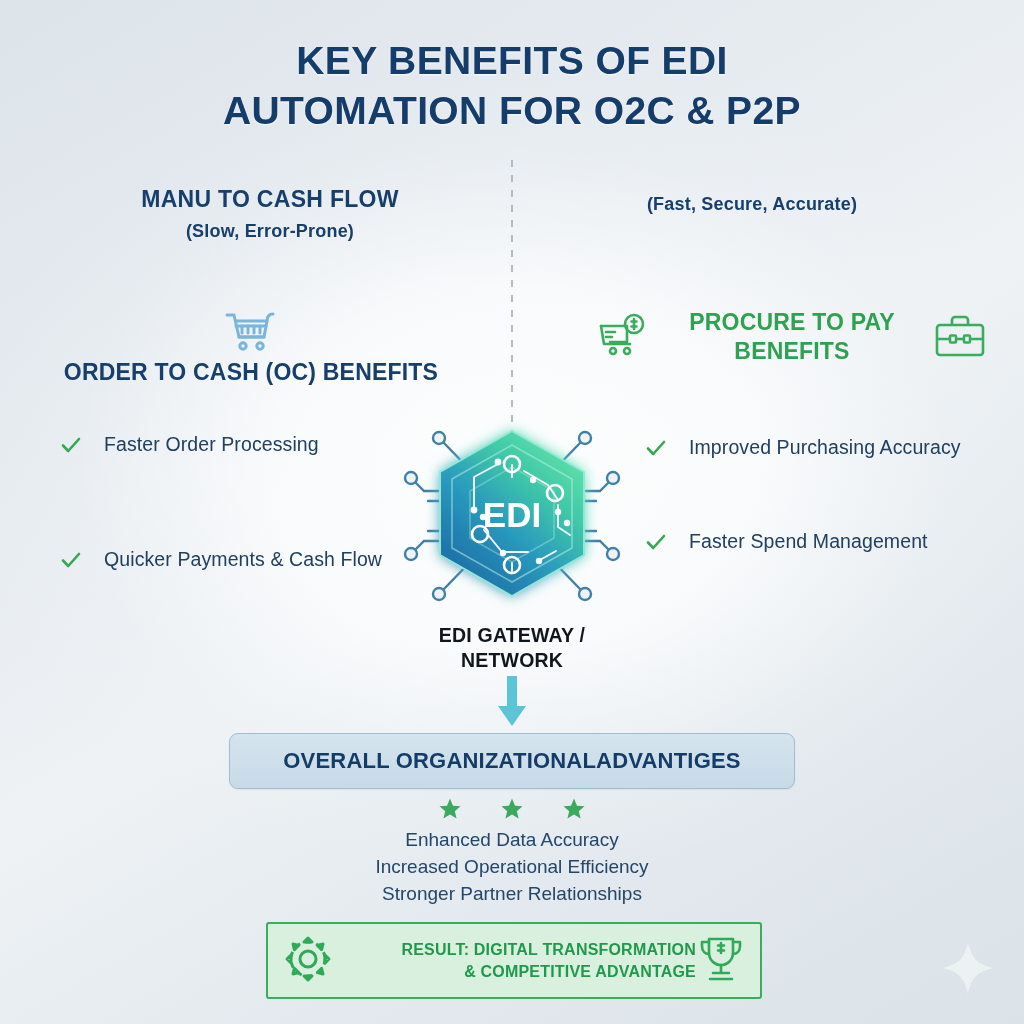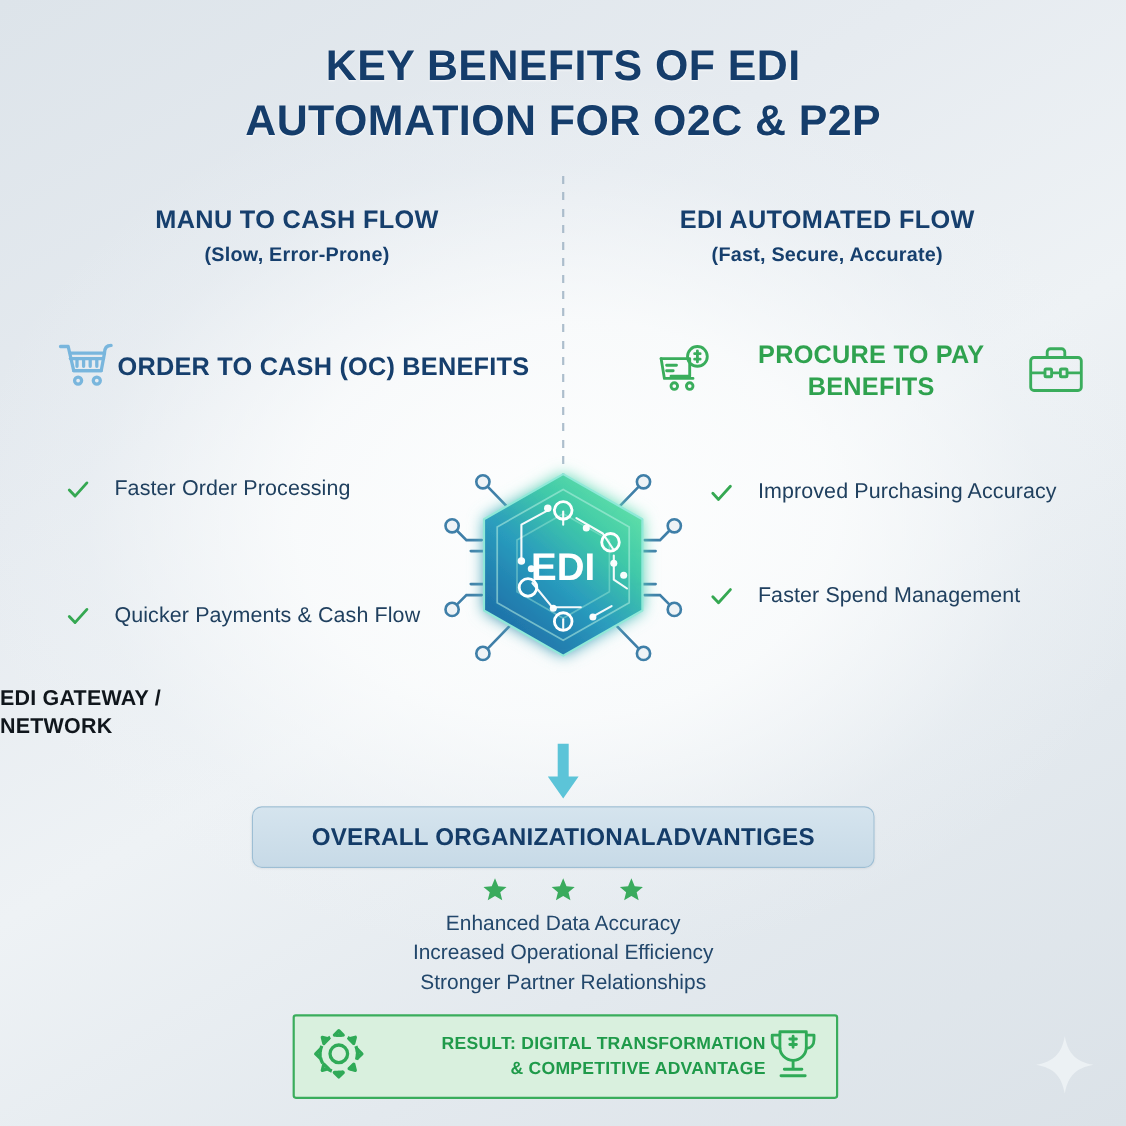--- a/index.html
+++ b/index.html
@@ -35,36 +35,36 @@
   #colhead-right{left:542px;top:186px;width:420px;}
 
   .divider{
     position:absolute;left:511px;top:160px;width:2px;height:285px;
     background:repeating-linear-gradient(to bottom,#9fb3c4 0 7px,rgba(0,0,0,0) 7px 15px);
     opacity:.85;
   }
 
   
   .sect{position:absolute;display:flex;align-items:center;}
-  #sect-left{left:52px;top:308px;width:430px;}
+  #sect-left{left:36px;top:308px;width:430px;flex-direction:column;}
   #sect-right{left:596px;top:308px;width:392px;}
   .sect .txt{flex:1;text-align:center;font-size:23px;font-weight:bold;line-height:1.27;letter-spacing:.2px;}
   #sect-left .txt{color:#163f6d;}
   #sect-right .txt{color:#2fa24f;}
   .sect .ico{flex:none;}
 
   
   .bullet{position:absolute;display:flex;align-items:center;gap:22px;}
   .bullet .lbl{font-size:19.5px;color:#20405f;letter-spacing:.1px;white-space:nowrap;}
   .chk{flex:none;width:22px;height:22px;}
 
   
   #hub{position:absolute;left:398px;top:405px;width:228px;height:222px;}
   #hub-label{
-    position:absolute;left:0;right:0;top:623px;
+    position:absolute;left:0;right:0;top:623px;text-align:center;
     color:#10161c;font-size:19.5px;font-weight:bold;line-height:1.3;letter-spacing:.2px;
   }
   #down-arrow{position:absolute;left:492px;top:676px;width:40px;height:52px;}
 
   
   #banner{
     position:absolute;left:229px;top:733px;width:564px;height:54px;
     background:linear-gradient(180deg,#d5e4ee 0%,#c7dae7 100%);
     border:1.5px solid #9dbed4;border-radius:9px;
     display:flex;align-items:center;justify-content:center;
@@ -102,21 +102,20 @@
   <div class="title">
     <span>KEY BENEFITS OF EDI</span>
     <span class="l2">AUTOMATION FOR O2C &amp; P2P</span>
   </div>
 
   <div class="colhead" id="colhead-left">
     <div class="h">MANU TO CASH FLOW</div>
     <div class="s">(Slow, Error-Prone)</div>
   </div>
   <div class="colhead" id="colhead-right">
-    <div class="h">EDI AUTOMATED FLOW</div>
     <div class="s">(Fast, Secure, Accurate)</div>
   </div>
 
   <div class="divider"></div>
 
   <div class="sect" id="sect-left">
     <span class="ico">
       <svg width="54" height="46" viewBox="0 0 54 46">
         <g fill="none" stroke="#79b6dd" stroke-width="3" stroke-linecap="round" stroke-linejoin="round">
           <path d="M3 7h7l5 22h25"></path>

